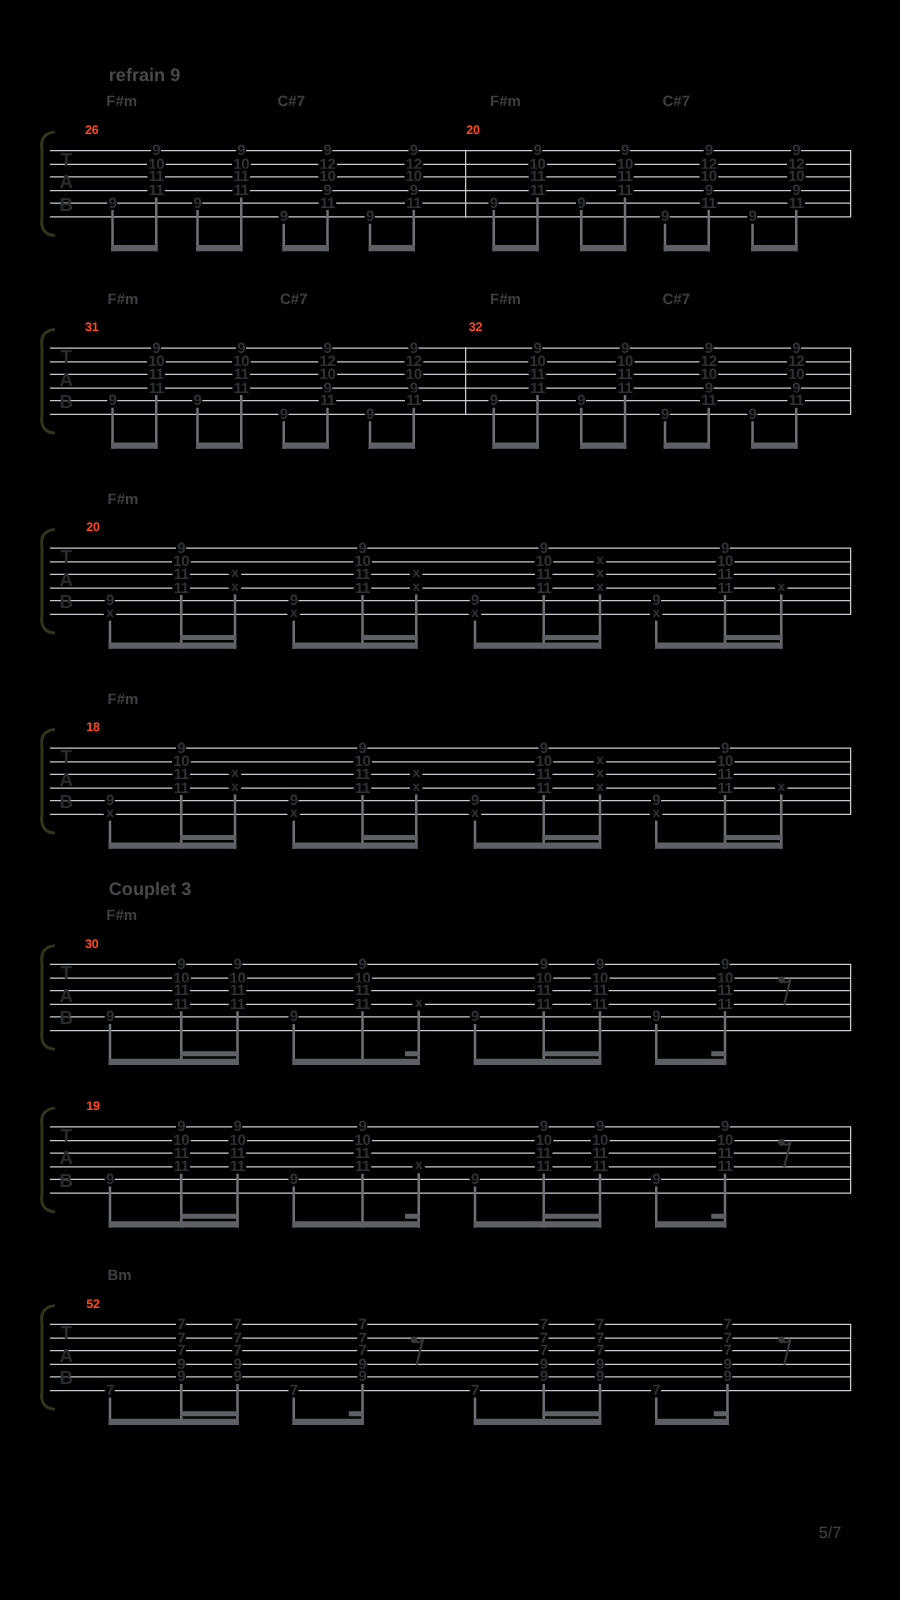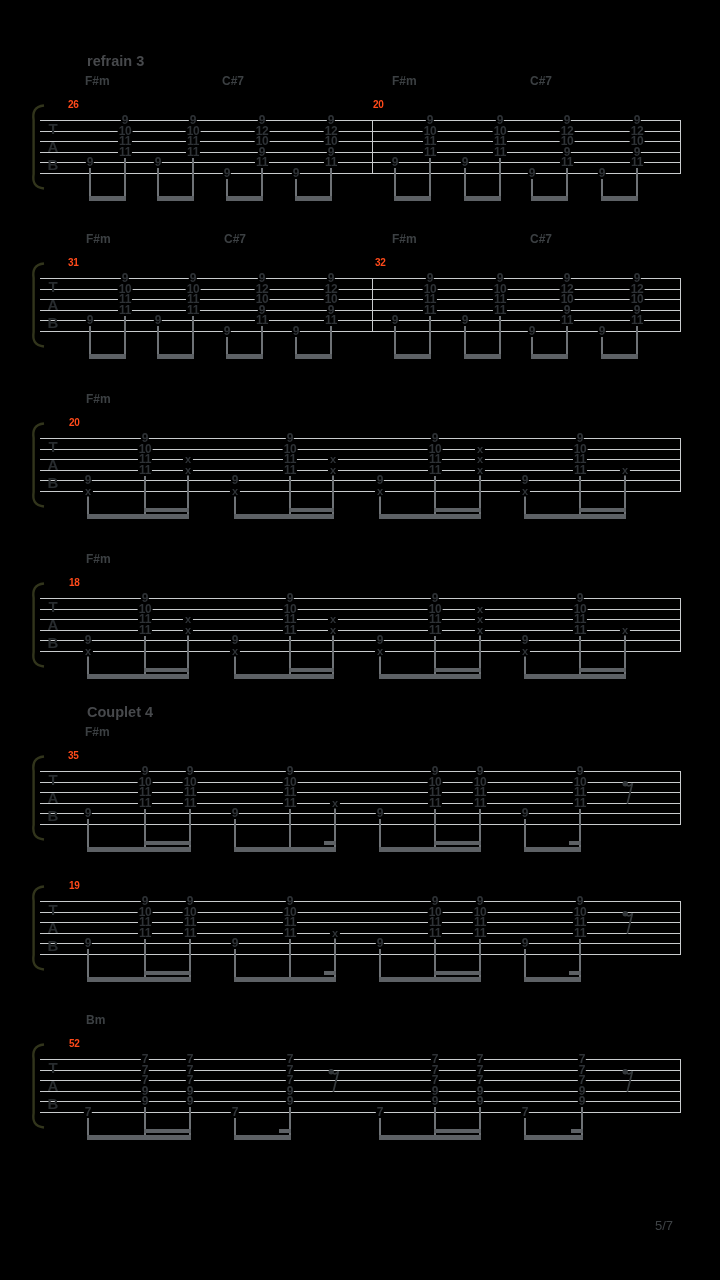--- a/index.html
+++ b/index.html
@@ -100,21 +100,21 @@
     <div class="num" style="left: 637px; top: 130.6px;">12</div>
     <div class="num" style="left: 637px; top: 141.2px;">10</div>
     <div class="num" style="left: 637px; top: 151.8px;">9</div>
     <div class="num" style="left: 637px; top: 162.4px;">11</div>
     <div class="clefL" style="left: 53px; top: 127.5px;">T</div>
     <div class="clefL" style="left: 53px; top: 145.5px;">A</div>
     <div class="clefL" style="left: 53px; top: 163.5px;">B</div>
     <div class="abs" style="left: 27px; top: 103px; width: 20px; height: 88px;"><svg width="20" height="88" viewBox="0 0 20 88">
         <path d="M17,2.5 C7.5,3.5 5.5,9 6.6,17 L6.6,71 C5.5,79 7.5,84.5 17,85.5" stroke="#32351c" stroke-width="2.4" fill="none"></path>
       </svg></div>
-    <div class="heading" style="left: 87px; top: 53px;">refrain 3</div>
+    <div class="heading" style="left: 87px; top: 53px;">refrain 9</div>
     <div class="chord" style="left: 85px; top: 74px;">F#m</div>
     <div class="chord" style="left: 222px; top: 74px;">C#7</div>
     <div class="chord" style="left: 392px; top: 74px;">F#m</div>
     <div class="chord" style="left: 530px; top: 74px;">C#7</div>
     <div class="mnum" style="left: 68px; top: 99px;">26</div>
     <div class="mnum" style="left: 373px; top: 99px;">20</div>
     <div class="sysov" style="left: 40px; top: 96px; width: 640px; height: 110px;"></div>
     <div class="line" style="left: 40px; top: 278px; width: 640px;"></div>
     <div class="line" style="left: 40px; top: 288.6px; width: 640px;"></div>
     <div class="line" style="left: 40px; top: 299.2px; width: 640px;"></div>
@@ -399,23 +399,23 @@
         <circle cx="3.2" cy="4.8" r="2.7" fill="#34383b"></circle>
         <path d="M3.2,4.8 Q7,9.2 10.4,4.2" stroke="#34383b" stroke-width="1.7" fill="none"></path>
         <path d="M10.4,4.2 L5.3,24.8" stroke="#34383b" stroke-width="1.7" fill="none"></path>
       </svg></div>
     <div class="clefL" style="left: 53px; top: 778.5px;">T</div>
     <div class="clefL" style="left: 53px; top: 796.5px;">A</div>
     <div class="clefL" style="left: 53px; top: 814.5px;">B</div>
     <div class="abs" style="left: 27px; top: 754px; width: 20px; height: 88px;"><svg width="20" height="88" viewBox="0 0 20 88">
         <path d="M17,2.5 C7.5,3.5 5.5,9 6.6,17 L6.6,71 C5.5,79 7.5,84.5 17,85.5" stroke="#32351c" stroke-width="2.4" fill="none"></path>
       </svg></div>
-    <div class="heading" style="left: 87px; top: 704px;">Couplet 4</div>
+    <div class="heading" style="left: 87px; top: 704px;">Couplet 3</div>
     <div class="chord" style="left: 85px; top: 725px;">F#m</div>
-    <div class="mnum" style="left: 68px; top: 750px;">35</div>
+    <div class="mnum" style="left: 68px; top: 750px;">30</div>
     <div class="sysov" style="left: 40px; top: 747px; width: 640px; height: 110px;"></div>
     <div class="line" style="left: 40px; top: 901px; width: 640px;"></div>
     <div class="line" style="left: 40px; top: 911.6px; width: 640px;"></div>
     <div class="line" style="left: 40px; top: 922.2px; width: 640px;"></div>
     <div class="line" style="left: 40px; top: 932.8px; width: 640px;"></div>
     <div class="line" style="left: 40px; top: 943.4px; width: 640px;"></div>
     <div class="line" style="left: 40px; top: 954px; width: 640px;"></div>
     <div class="bar" style="left: 680px; top: 901px; height: 54px;"></div>
     <div class="stem" style="left: 87px; top: 948.5px; height: 33px;"></div>
     <div class="stem" style="left: 144px; top: 938px; height: 43.5px;"></div>

